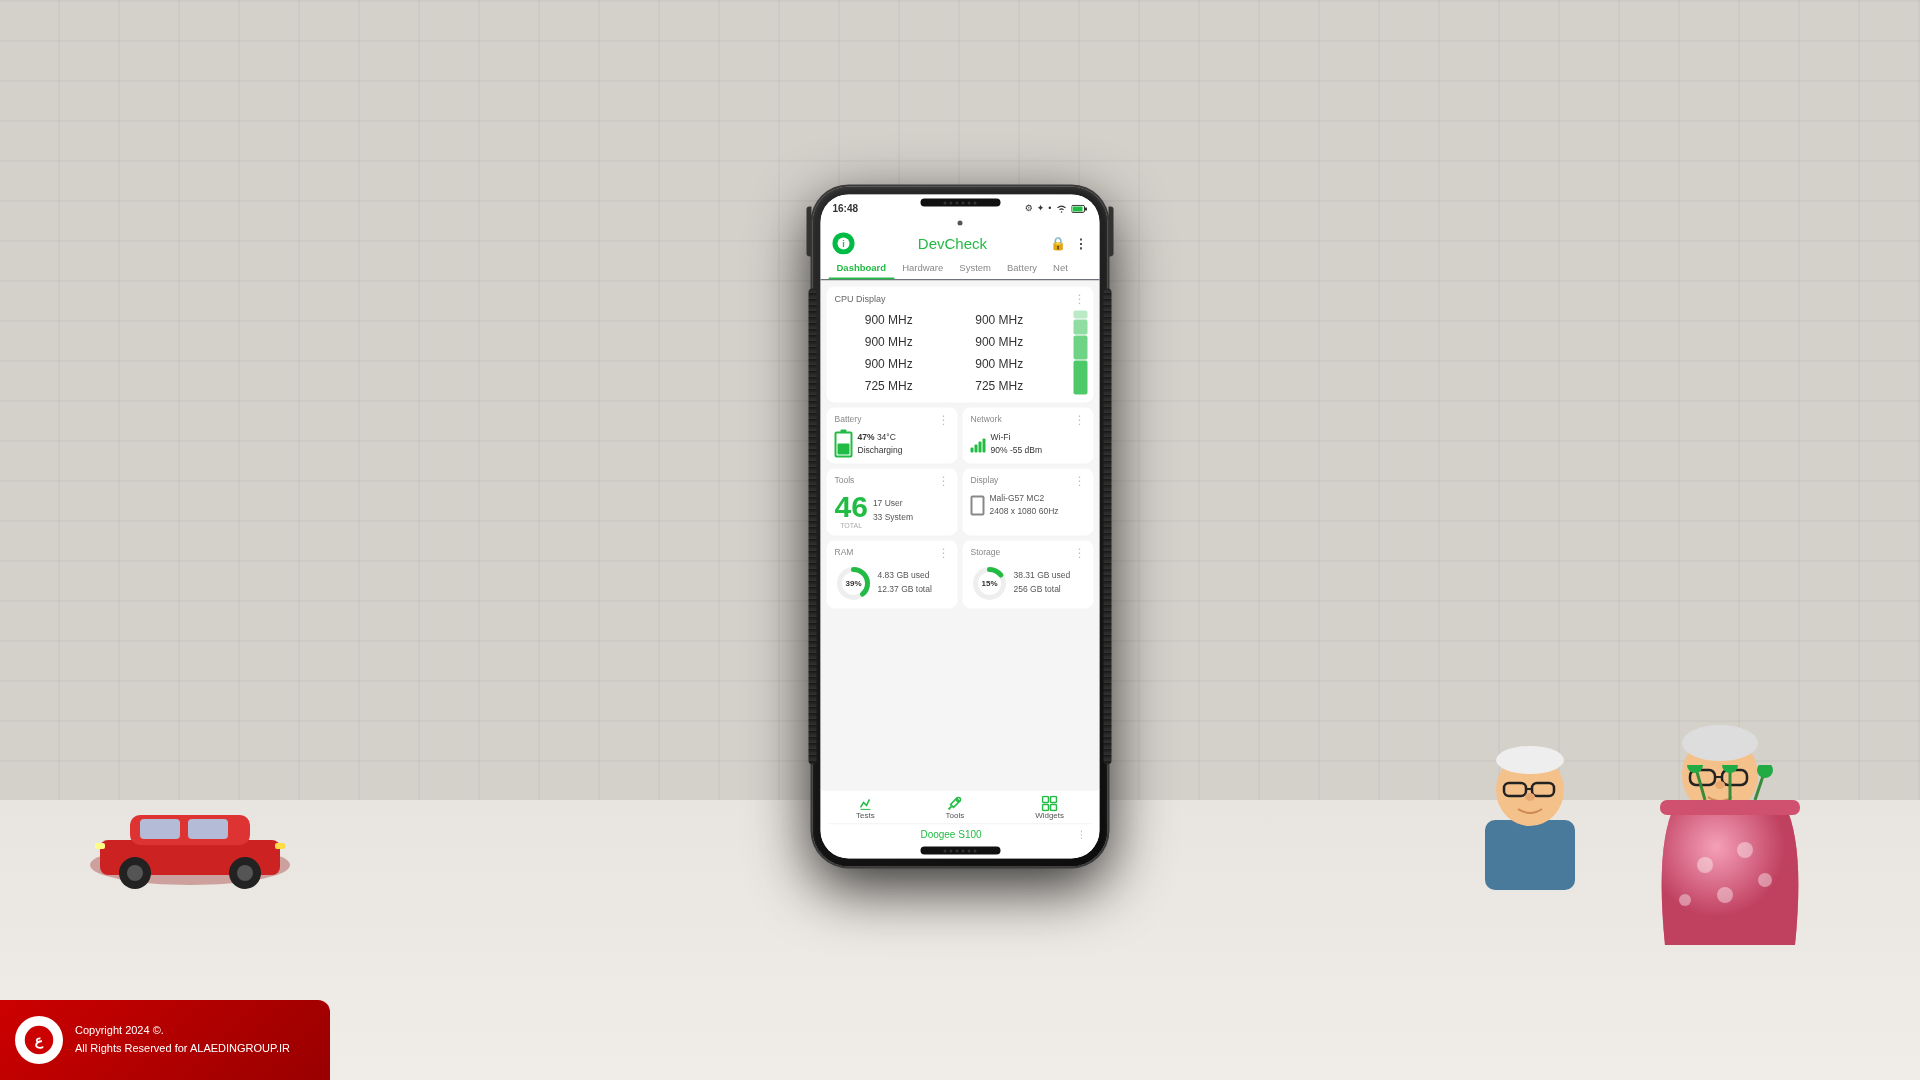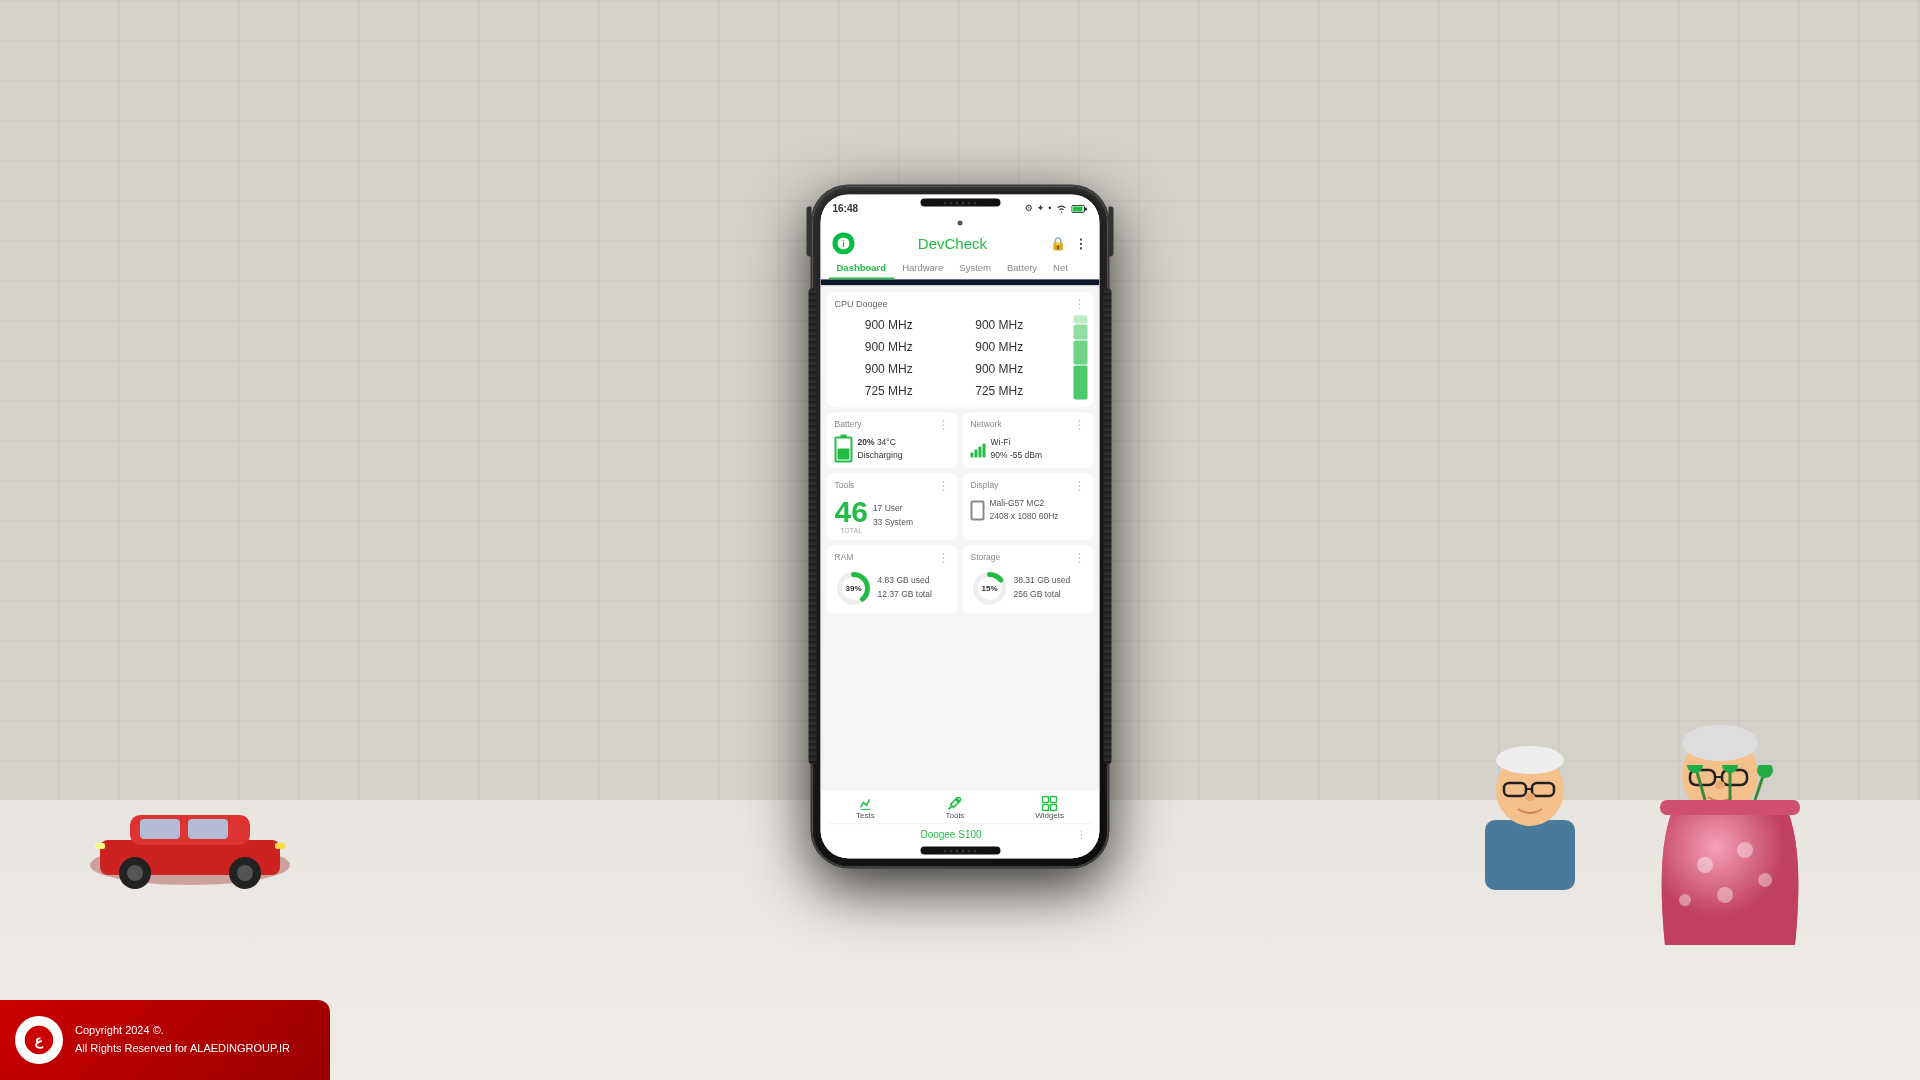--- a/index.html
+++ b/index.html
@@ -273,21 +273,21 @@
     .header-icon {
       font-size: 13px;
       color: #444;
     }
 
     
     .nav-tabs {
       display: flex;
       background: white;
       padding: 4px 8px 0;
-      border-bottom: 6px solid #0f172a;
+      border-bottom: 1px solid #0f172a;
       overflow: hidden;
       align-items: center;
     }
 
     .nav-tab {
       font-size: 9.5px;
       padding: 4px 8px 6px;
       color: #888;
       white-space: nowrap;
       cursor: pointer;
@@ -753,21 +753,21 @@
         <div class="nav-tab">Hardware</div>
         <div class="nav-tab">System</div>
         <div class="nav-tab">Battery</div>
         <div class="nav-tab">Net</div>
       </div>
 
       <div class="app-content">
 
         <div class="cpu-card">
           <div class="card-header">
-            <span class="card-title">CPU Doogee</span>
+            <span class="card-title">CPU Display</span>
             <span class="card-menu">⋮</span>
           </div>
           <div class="cpu-grid" style="padding-right:32px;">
             <span class="cpu-freq">900 MHz</span>
             <span class="cpu-freq">900 MHz</span>
             <span class="cpu-freq">900 MHz</span>
             <span class="cpu-freq">900 MHz</span>
             <span class="cpu-freq">900 MHz</span>
             <span class="cpu-freq">900 MHz</span>
             <span class="cpu-freq">725 MHz</span>
@@ -787,21 +787,21 @@
           <div class="info-card">
             <div class="card-header">
               <span class="info-card-title">Battery</span>
               <span class="card-menu">⋮</span>
             </div>
             <div class="info-card-content">
               <div class="battery-icon">
                 <div class="battery-fill"></div>
               </div>
               <div class="battery-info">
-                <div><strong>20%</strong> <span>34°C</span></div>
+                <div><strong>47%</strong> <span>34°C</span></div>
                 <div>Discharging</div>
               </div>
             </div>
           </div>
 
           <div class="info-card">
             <div class="card-header">
               <span class="info-card-title">Network</span>
               <span class="card-menu">⋮</span>
             </div>

